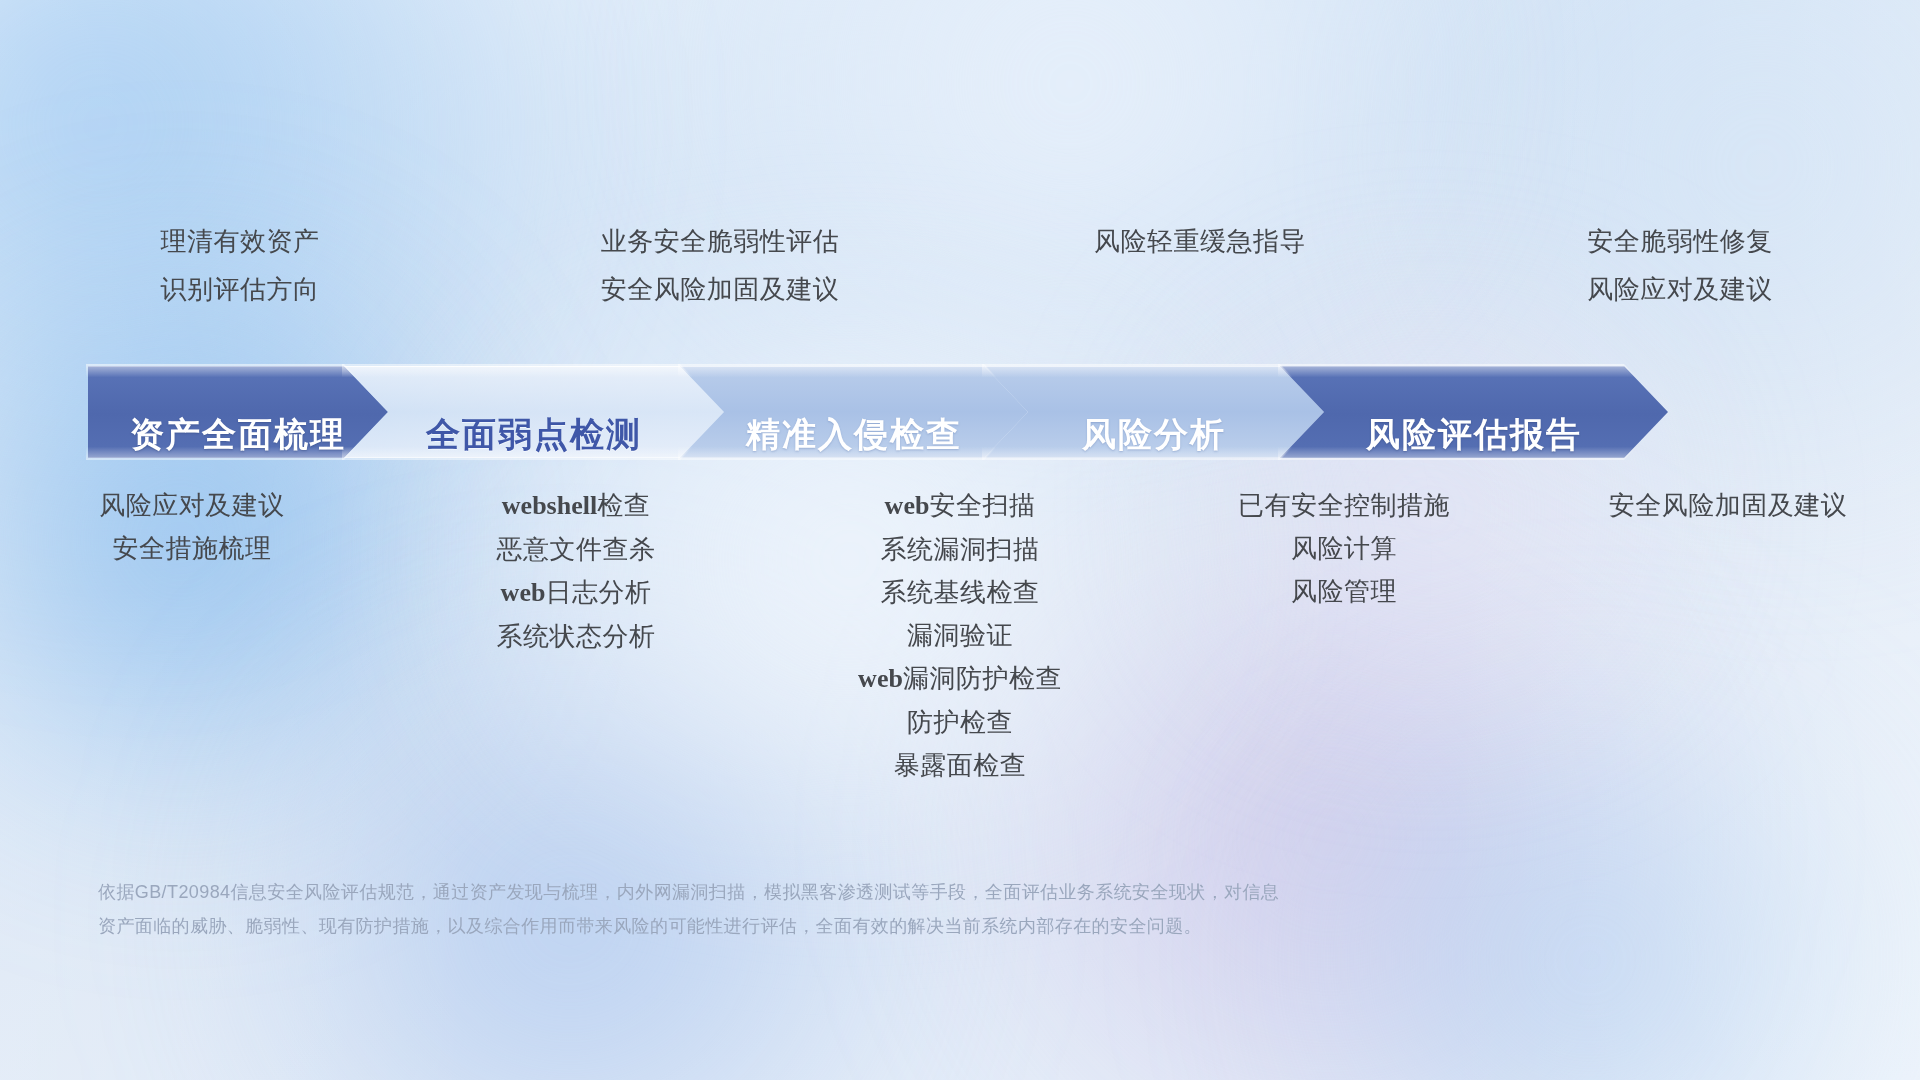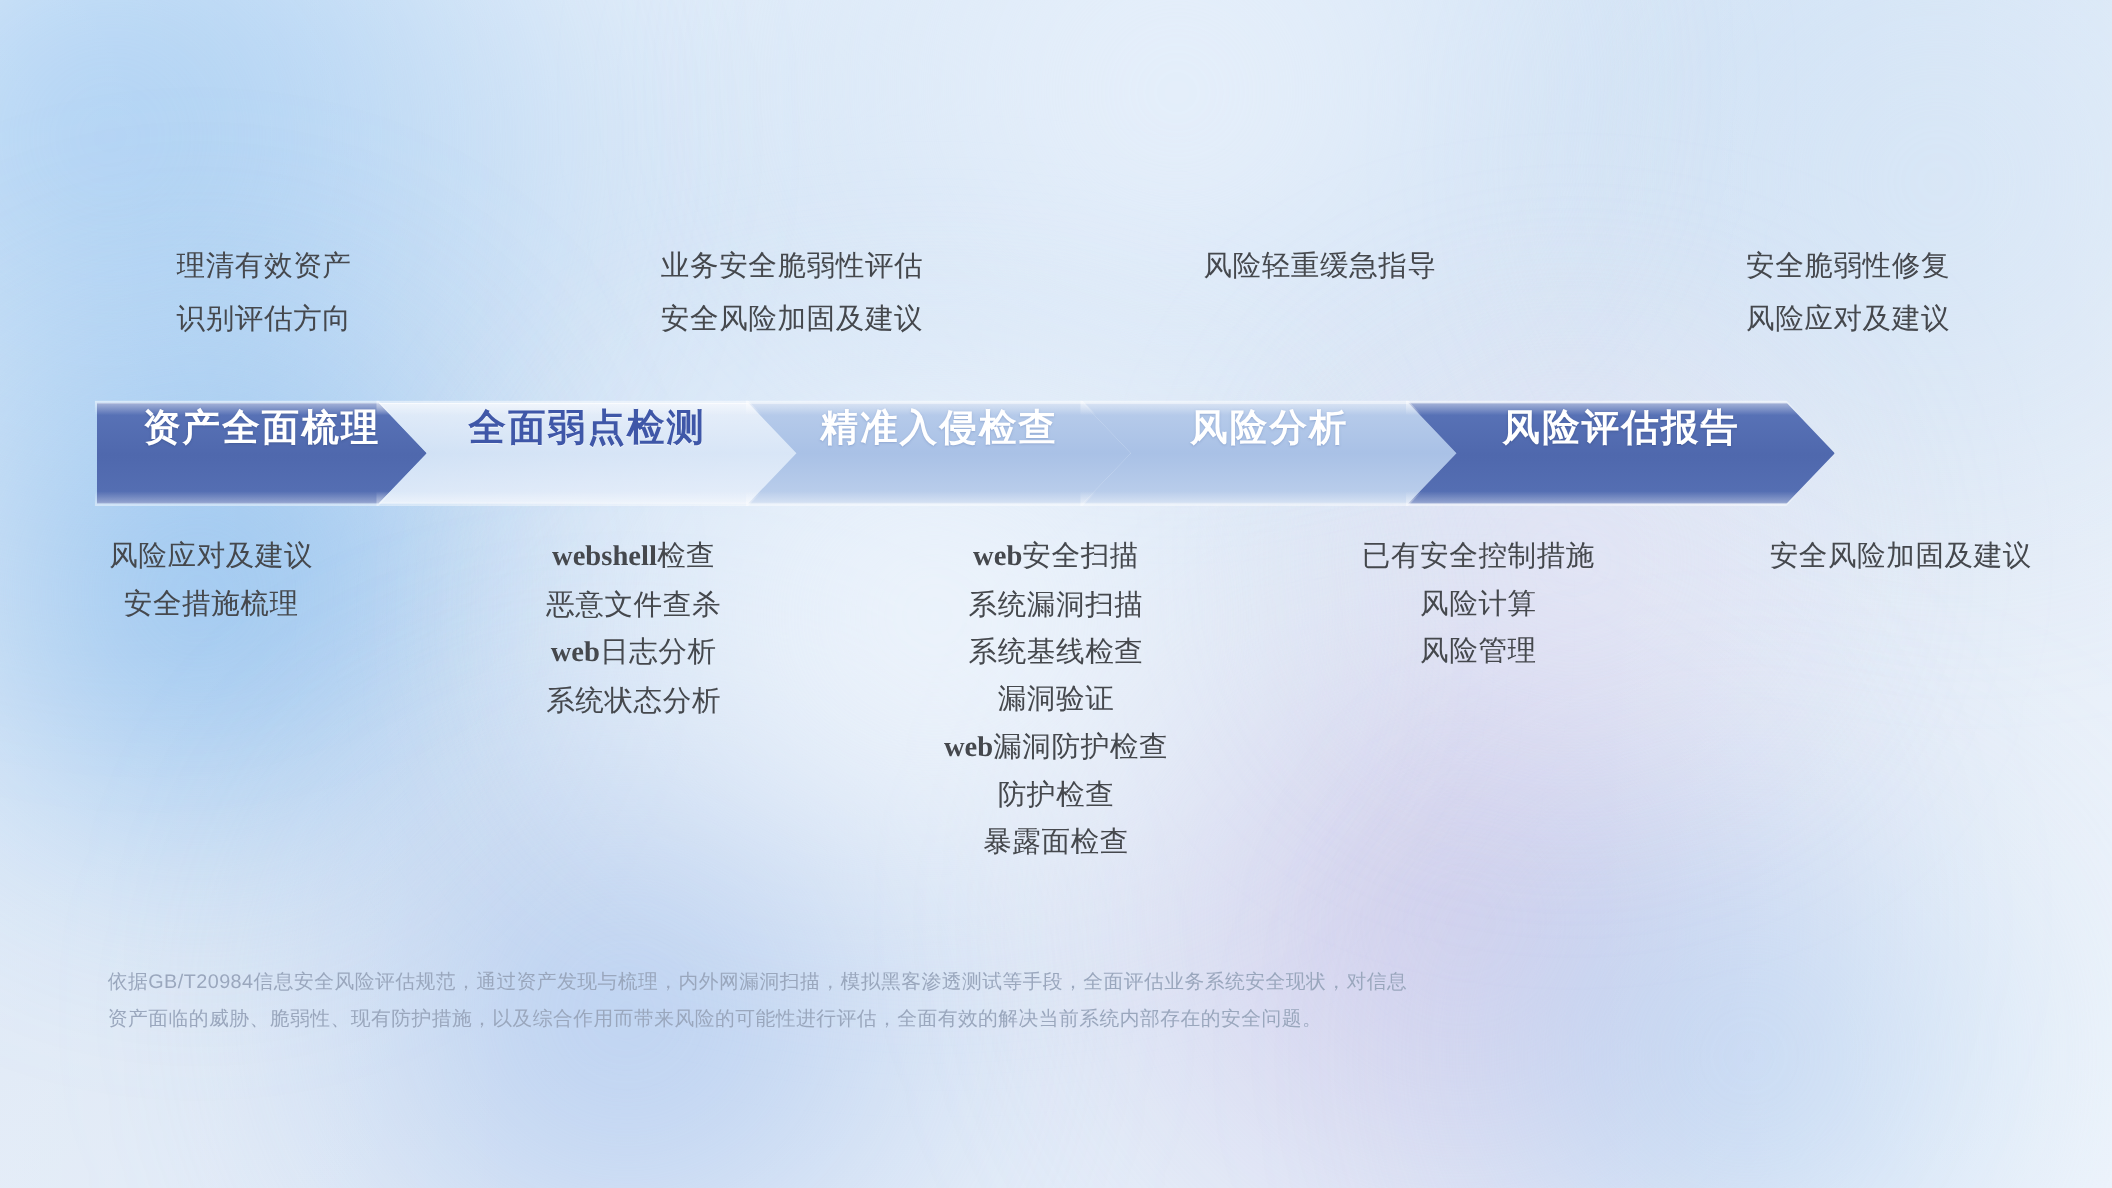--- a/index.html
+++ b/index.html
@@ -46,21 +46,21 @@
   .cap-col{flex:1 1 0;display:flex;flex-direction:column;align-items:center;gap:22px;}
   .cap-line{
     font-size:26px;color:#45484d;letter-spacing:.5px;line-height:1;
     white-space:nowrap;
   }
 
   
   .band{position:absolute;left:88px;top:366px;width:1770px;height:92px;display:flex;}
   .chev{
     position:relative;height:92px;flex:0 0 auto;
-    display:flex;align-items:flex-start;justify-content:center;
+    display:flex;align-items:flex-end;justify-content:center;
   }
   .chev .shape{
     position:absolute;inset:0;
     -webkit-clip-path:polygon(0 0,calc(100% - 44px) 0,100% 50%,calc(100% - 44px) 100%,0 100%);
     clip-path:polygon(0 0,calc(100% - 44px) 0,100% 50%,calc(100% - 44px) 100%,0 100%);
   }
   .chev.notched .shape{
     -webkit-clip-path:polygon(0 0,calc(100% - 44px) 0,100% 50%,calc(100% - 44px) 100%,0 100%,44px 50%);
     clip-path:polygon(0 0,calc(100% - 44px) 0,100% 50%,calc(100% - 44px) 100%,0 100%,44px 50%);
   }

